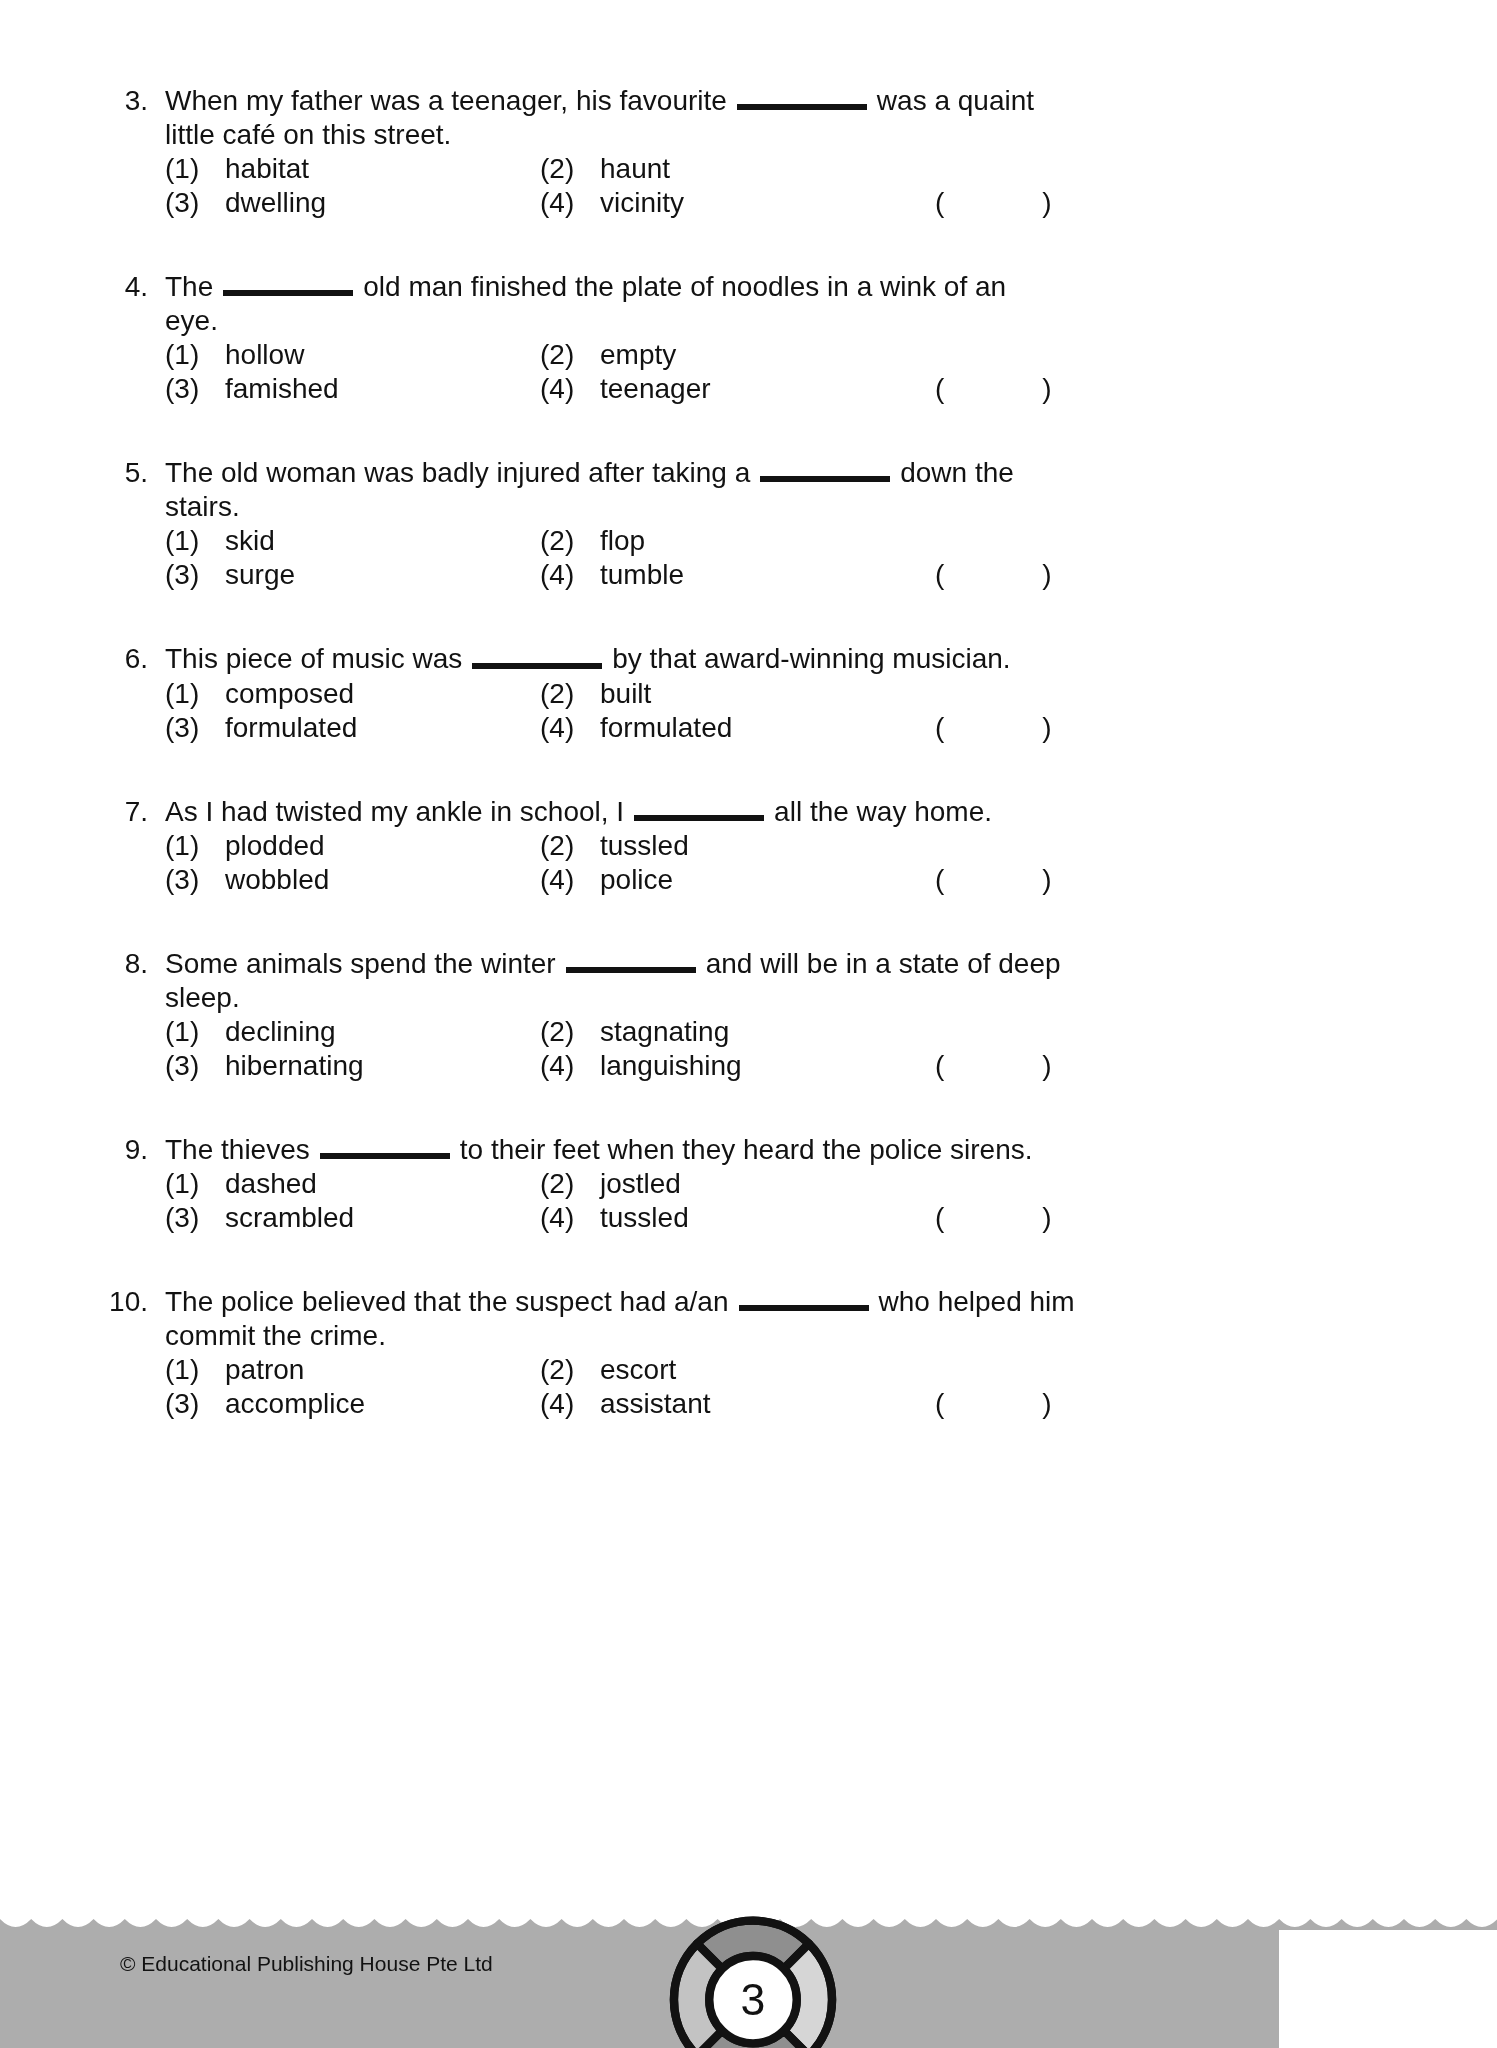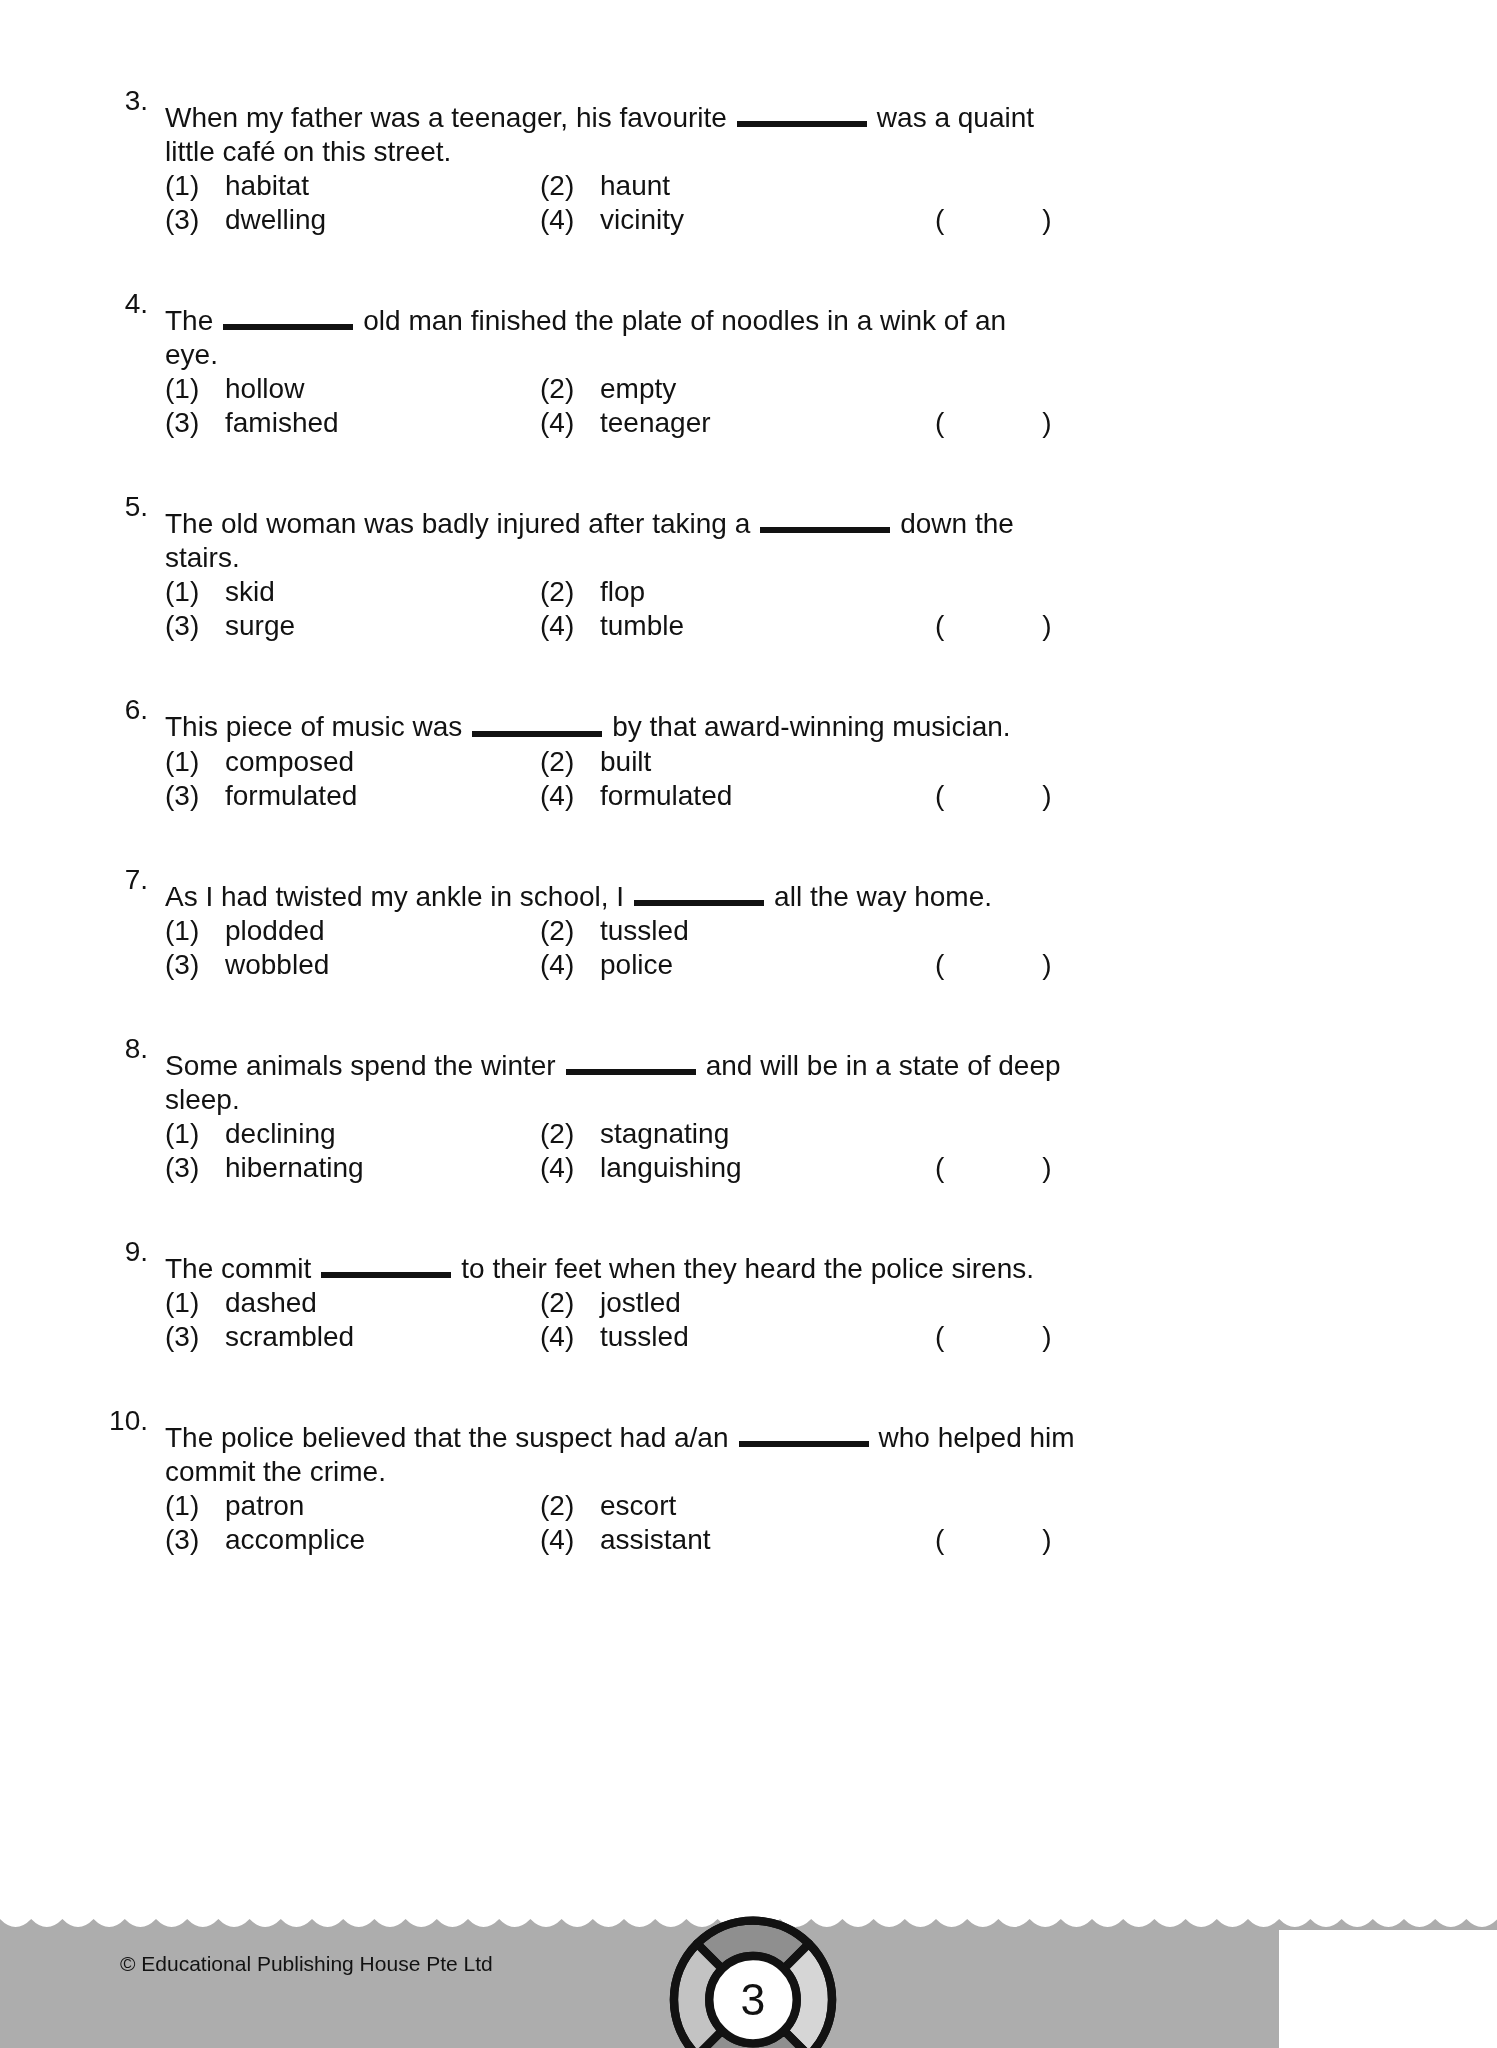--- a/index.html
+++ b/index.html
@@ -24,21 +24,21 @@
     margin-bottom:50px;
     font-size:28px;
     line-height:34px;
   }
   .q-num{
     width:53px;
     text-align:right;
     margin-right:17px;
     flex:0 0 auto;
   }
-  .q-body{flex:1 1 auto;margin-top:17px;}
+  .q-body{flex:1 1 auto;}
   .q-line1{white-space:nowrap;}
   .blank{
     display:inline-block;
     width:130px;
     height:0.72em;
     border-bottom:6px solid #121212;
     margin:0 10px;
   }
   .q-line2{}
   .opt-row{
@@ -232,21 +232,21 @@
           <span class="bracket open">(</span>
           <span class="bracket close">)</span>
         </div>
       </div>
     </section>
 
     <section class="question">
       <div class="q-num">9.</div>
       <div class="q-body">
         <div class="q-line1">
-          <span>The commit</span><span class="blank"></span><span>to their feet when they heard the police sirens.</span>
+          <span>The thieves</span><span class="blank"></span><span>to their feet when they heard the police sirens.</span>
         </div>
 
         <div class="opt-row">
           <span class="opt-label">(1)</span>
           <span class="opt-word">dashed</span>
           <span class="opt-label">(2)</span>
           <span class="opt-word">jostled</span>
         </div>
         <div class="opt-row">
           <span class="opt-label">(3)</span>

